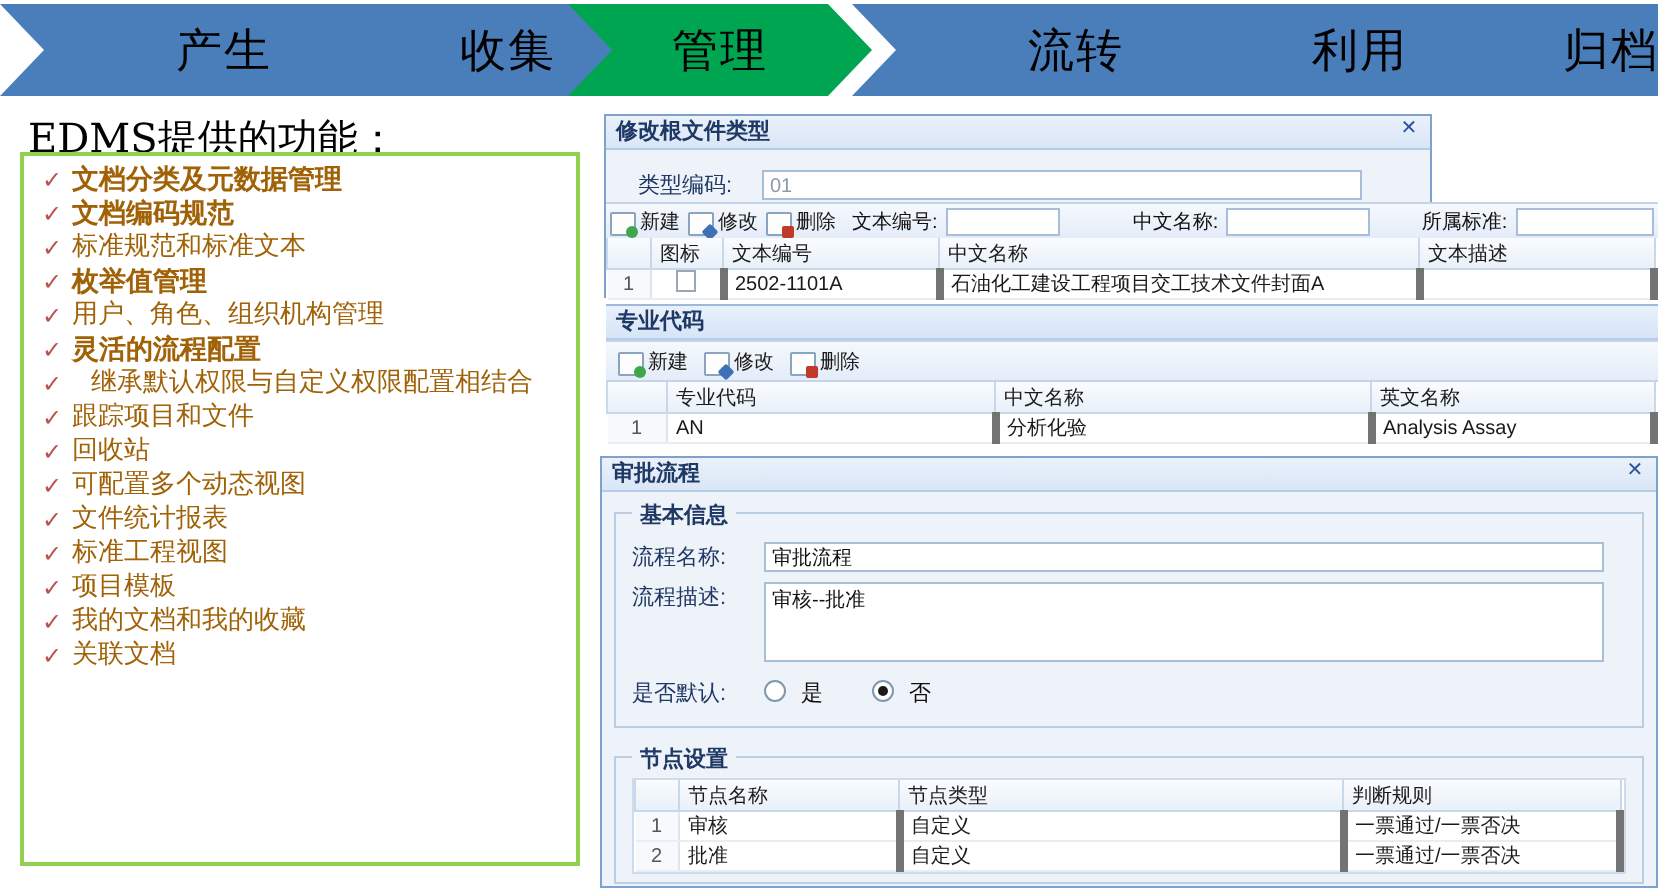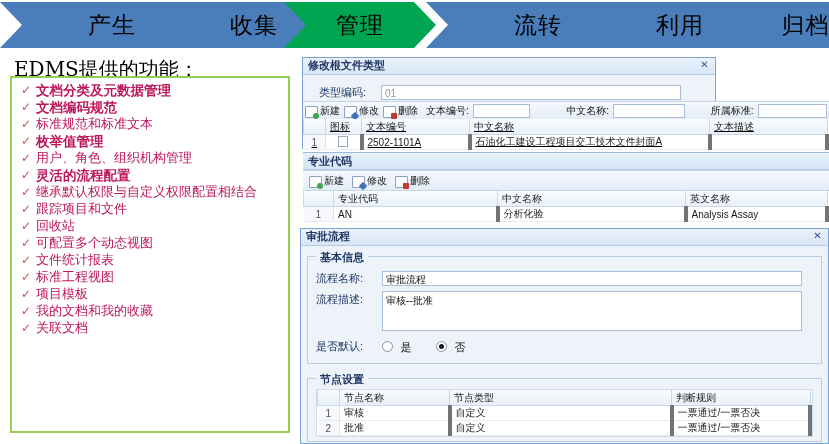--- a/index.html
+++ b/index.html
@@ -33,22 +33,23 @@
     position:absolute;left:10px;top:76px;width:280px;height:357px;
     border:2px solid #92d050;background:#ffffff;box-sizing:border-box;
     padding:4px 2px 0 4px;
   }
   .feat-row{display:flex;align-items:flex-start;margin:0 0 1px 0;line-height:15px;}
   .feat-check{
     width:20px;flex:0 0 20px;text-align:center;
     color:#c0504d;font-size:12px;font-weight:bold;line-height:16px;
   }
   .feat-label{
-    font-size:13px;color:#be185d;line-height:16px;
+    font-size:13px;color:#a16207;line-height:16px;
     font-family:"DejaVu Serif","Liberation Serif",serif;
+    text-align:center;
   }
   .feat-label.bold{font-weight:bold;font-size:13.5px;}
 
   
   .win{position:absolute;background:#eef3fa;border:1px solid #7da2ce;box-sizing:border-box;}
   .win-title{
     height:16px;line-height:16px;
     background:linear-gradient(to bottom,#eaf1fb 0%,#d9e6f7 100%);
     border-bottom:1px solid #b5cbe6;
     font-size:11px;font-weight:bold;color:#1f3864;
@@ -256,21 +257,21 @@
       <span class="inp" style="width:92px;"></span>
 
       <span class="tb-lbl-inline" style="margin-left:32px;">中文名称:</span>
       <span class="inp" style="width:116px;"></span>
 
       <span class="tb-lbl-inline" style="margin-left:22px;">所属标准:</span>
       <span class="inp" style="width:112px;"></span>
     </div>
   </div>
 
-  <div style="position:absolute;left:303px;top:119px;width:526px;text-decoration:underline;">
+  <div style="position:absolute;left:303px;top:119px;width:526px;">
     <table class="grid">
       <colgroup>
           <col style="width:22px">
           <col style="width:36px">
           <col style="width:108px">
           <col style="width:240px">
           <col>
         </colgroup>
       <thead>
         <tr>

